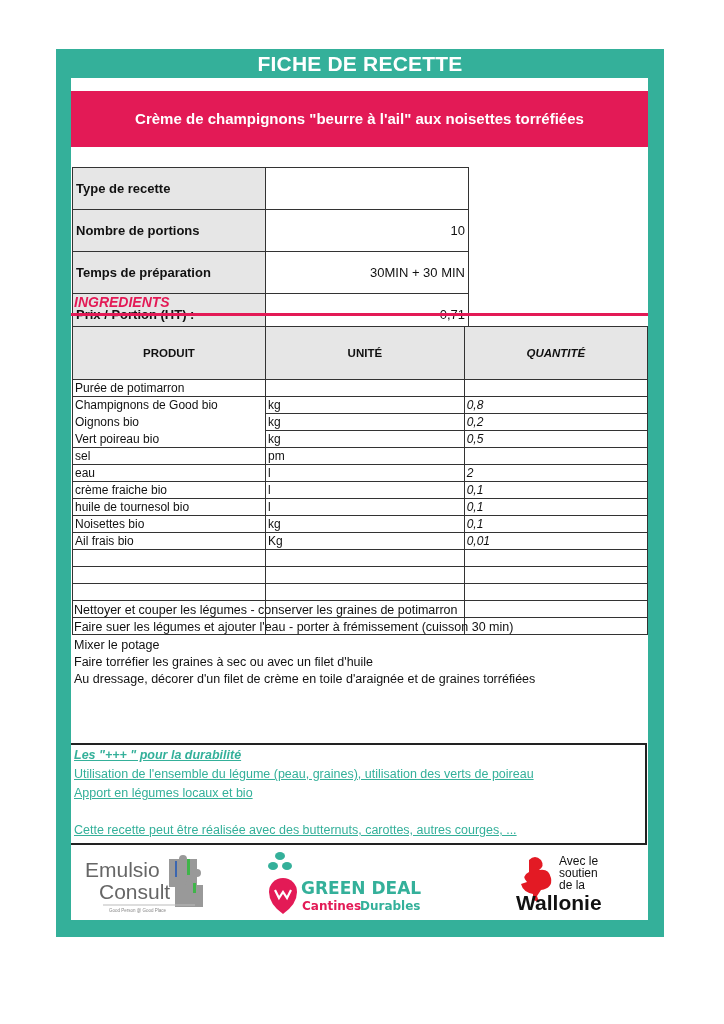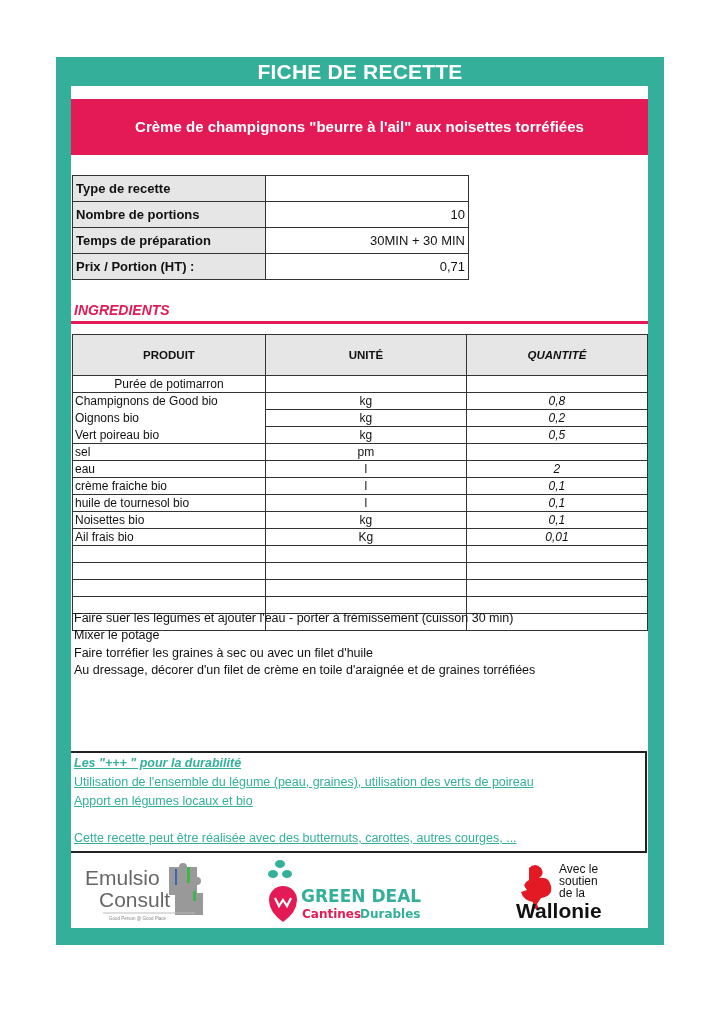--- a/index.html
+++ b/index.html
@@ -1,34 +1,34 @@
 <!DOCTYPE html>
 <html><head>
 <meta charset="utf-8">
 <style>
   html, body { margin:0; padding:0; background:#ffffff; }
   body { width:724px; height:1024px; position:relative; font-family:"Liberation Sans", sans-serif; color:#111; }
-  .frame { position:absolute; left:56px; top:49px; width:608px; height:888px; background:#34b09a;margin-top:8px; }
+  .frame { position:absolute; left:56px; top:49px; width:608px; height:888px; background:#34b09a; }
   .frame-title { position:absolute; left:0; top:0; width:608px; height:29px; line-height:30px; text-align:center; color:#ffffff; font-weight:bold; font-size:21px; letter-spacing:0.2px; }
   .inner { position:absolute; left:15px; top:29px; width:577px; height:842px; background:#ffffff; }
   .banner { position:absolute; left:0; top:13px; width:577px; height:56px; background:#e31a56; color:#fff; font-weight:bold; font-size:15px; text-align:center; line-height:56px; }
 
   .info { position:absolute; left:1px; top:89px; border-collapse:collapse; font-size:13px; }
-  .info td { border:1px solid #333; height:25px; padding:0 3px; }
+  .info td { border:1px solid #333; height:25px; padding:8px 3px; }
   .info td.lbl { width:186px; background:#e6e6e6; font-weight:bold; }
   .info td.val { width:196px; text-align:right; }
 
   .ing-title { position:absolute; left:3px; top:216px; color:#e31a56; font-weight:bold; font-size:14px;font-style:italic; }
   .ing-rule { position:absolute; left:0; top:235px; width:577px; height:3px; background:#e31a56; }
 
   .ing { position:absolute; left:1px; top:248px; border-collapse:collapse; font-size:12px; }
-  .ing th { background:#e6e6e6; border:1px solid #333; height:16px; font-size:11.5px; font-weight:bold; padding:12px; }
+  .ing th { background:#e6e6e6; border:1px solid #333; height:16px; font-size:11.5px; font-weight:bold; padding:18px; }
   .ing td { border-left:1px solid #333; border-right:1px solid #333; height:16px; padding:0 2px; }
   .ing td.hl { border-top:1px solid #333; }
-  .ing td.c { text-align:center; }
+  .ing td.c { }
   .ing .cp { width:189px; }
   .ing .cu { width:202px; }
   .ing .cq { width:174px;font-style:italic; }
   .ing tr.last td { border-bottom:1px solid #333; }
 
   .steps { position:absolute; left:3px; top:524px; font-size:12.5px; line-height:17.3px; }
   .sustain { position:absolute; left:0; top:665px; width:576px; height:102px; border-top:2px solid #222; border-bottom:2px solid #222; border-right:2px solid #222; box-sizing:border-box; }
   .sustain .line { position:absolute; left:3px; color:#34b09a; text-decoration:underline; font-size:12.5px; white-space:nowrap; }
   .sustain .t { font-weight:bold; font-style:italic; }
 
@@ -151,20 +151,21 @@
           </tr>
           <tr class="last">
             <td class="cp hl"></td>
             <td class="cu c hl"></td>
             <td class="cq c hl"></td>
           </tr>
         </tbody>
     </table>
 
     <div class="steps">
+      <div>Nettoyer et couper les légumes - conserver les graines de potimarron</div>
       <div>Faire suer les légumes et ajouter l'eau - porter à frémissement (cuisson 30 min)</div>
       <div>Mixer le potage</div>
       <div>Faire torréfier les graines à sec ou avec un filet d'huile</div>
       <div>Au dressage, décorer d'un filet de crème en toile d'araignée et de graines torréfiées</div>
     </div>
 
     <div class="sustain">
       <div class="line t" style="top:3px">Les "+++ " pour la durabilité</div>
       <div class="line" style="top:22px">Utilisation de l'ensemble du légume (peau, graines), utilisation des verts de poireau</div>
       <div class="line" style="top:41px">Apport en légumes locaux et bio</div>

